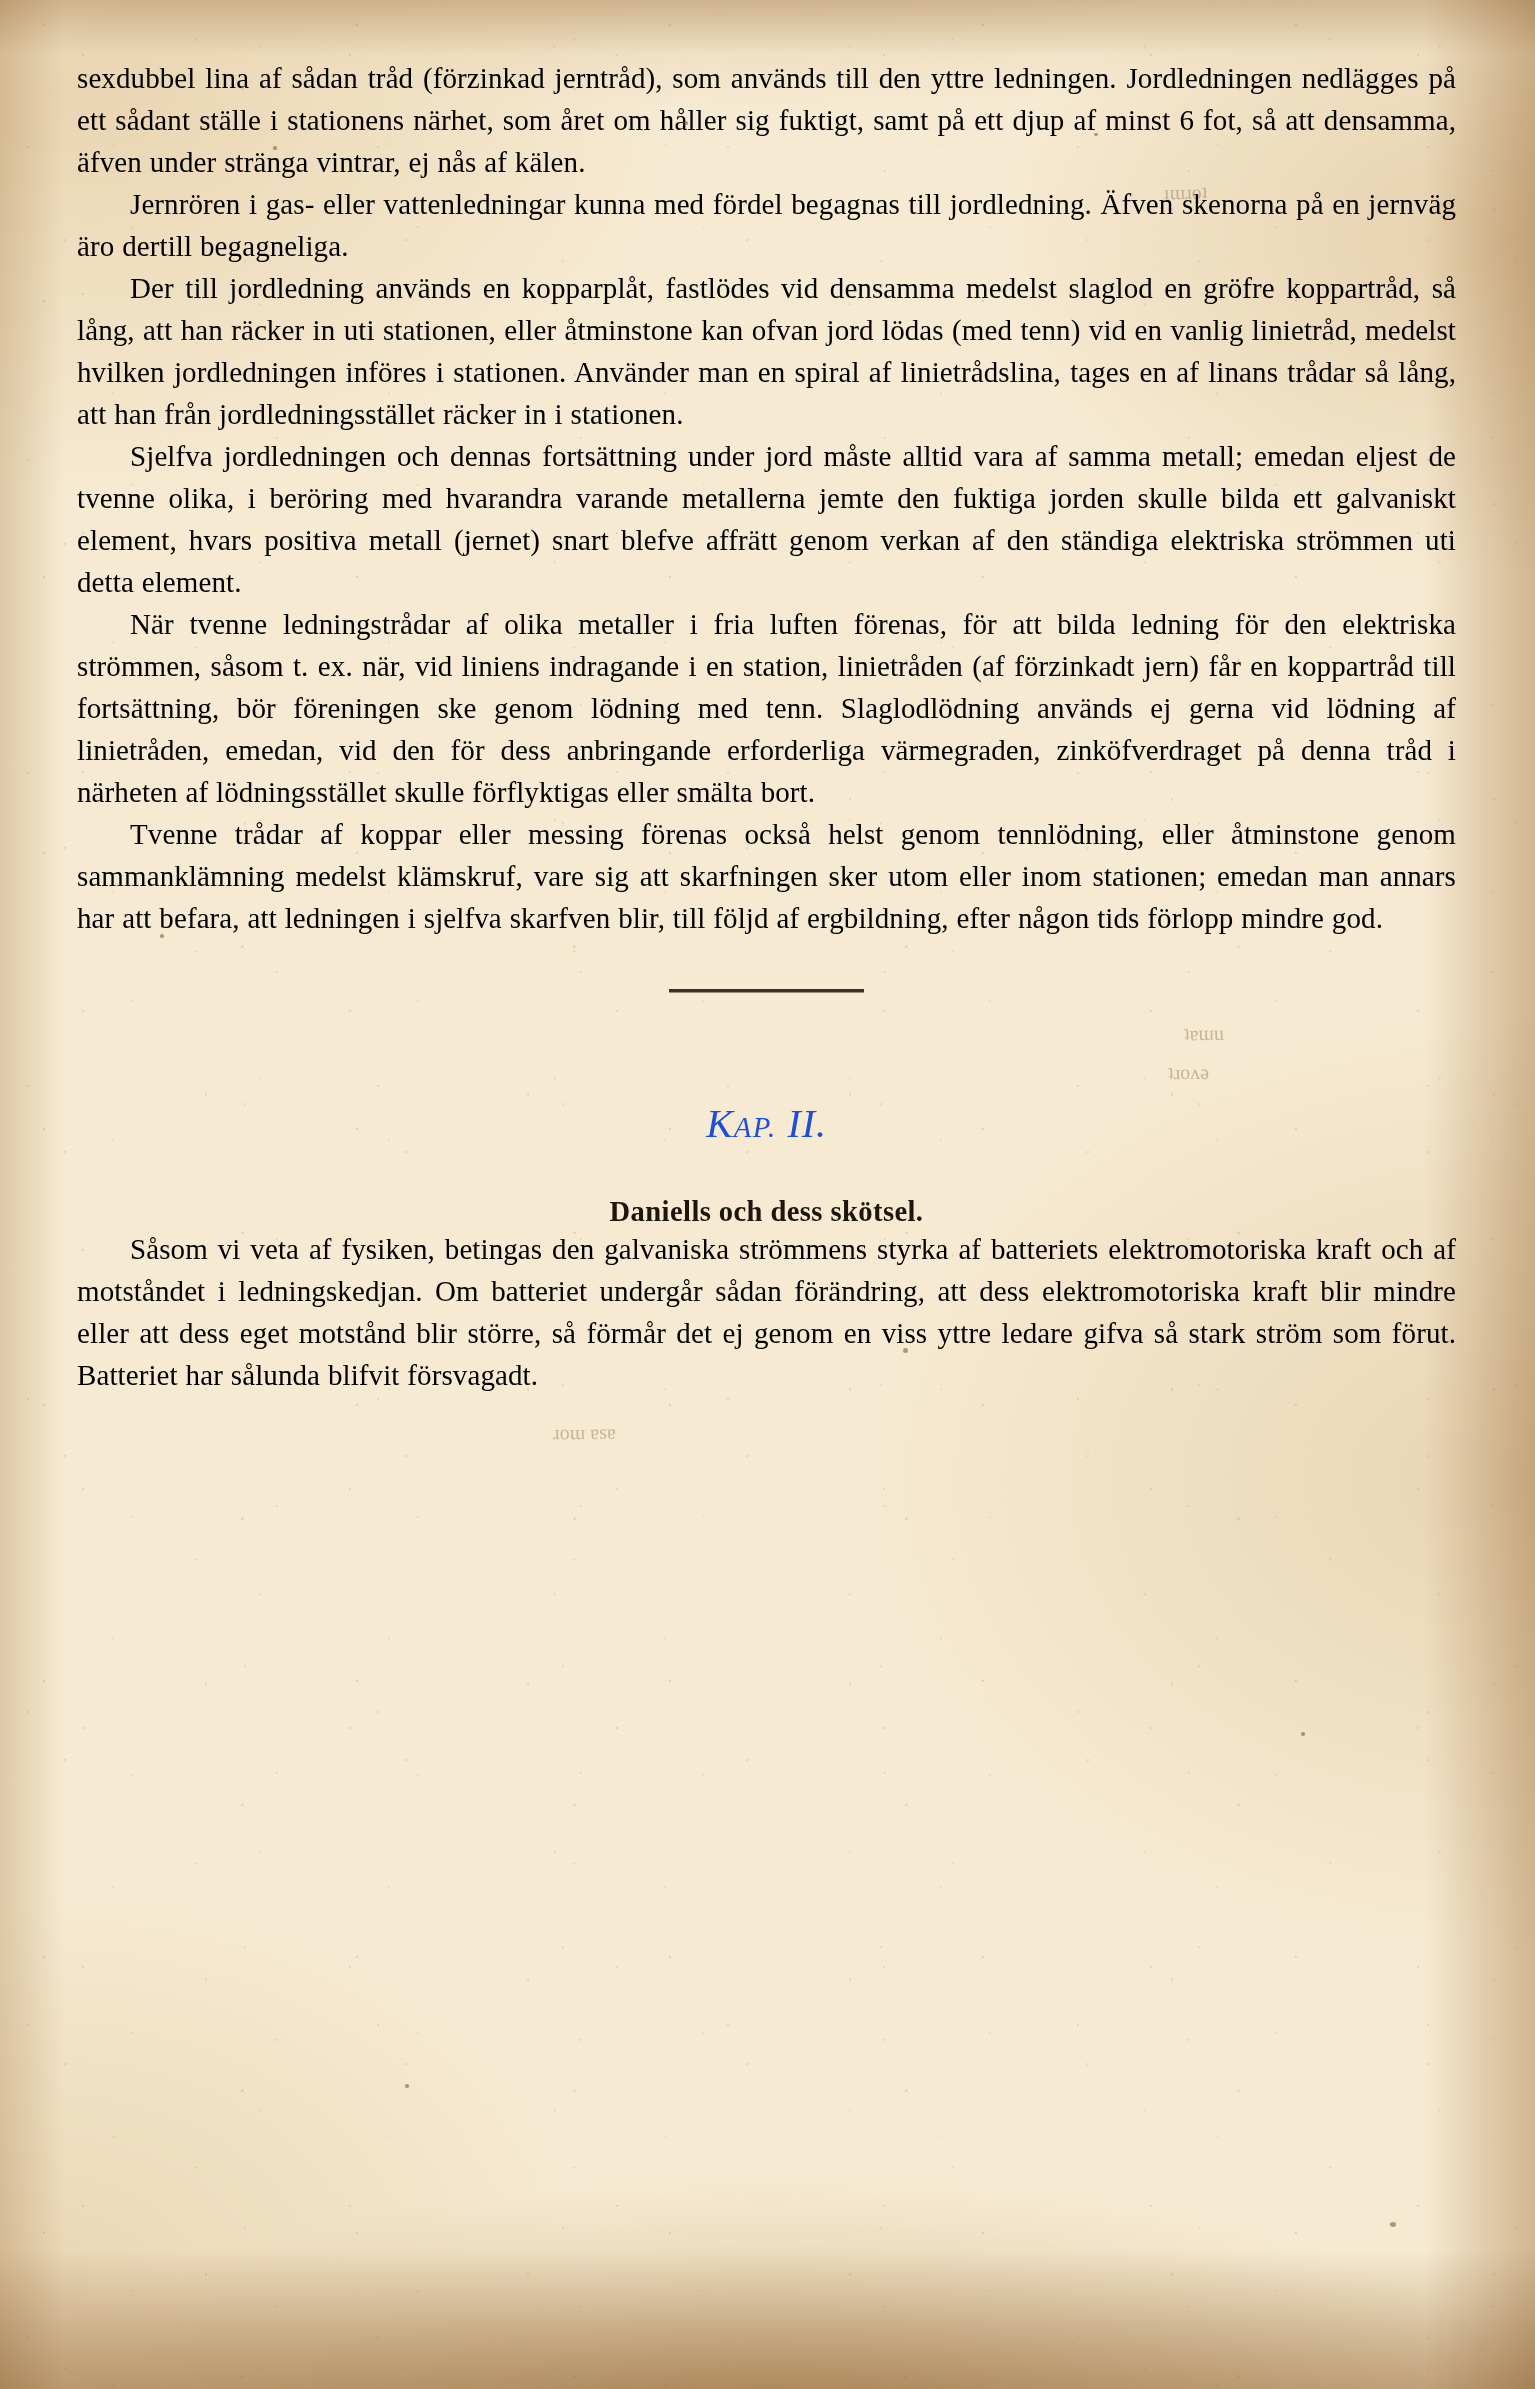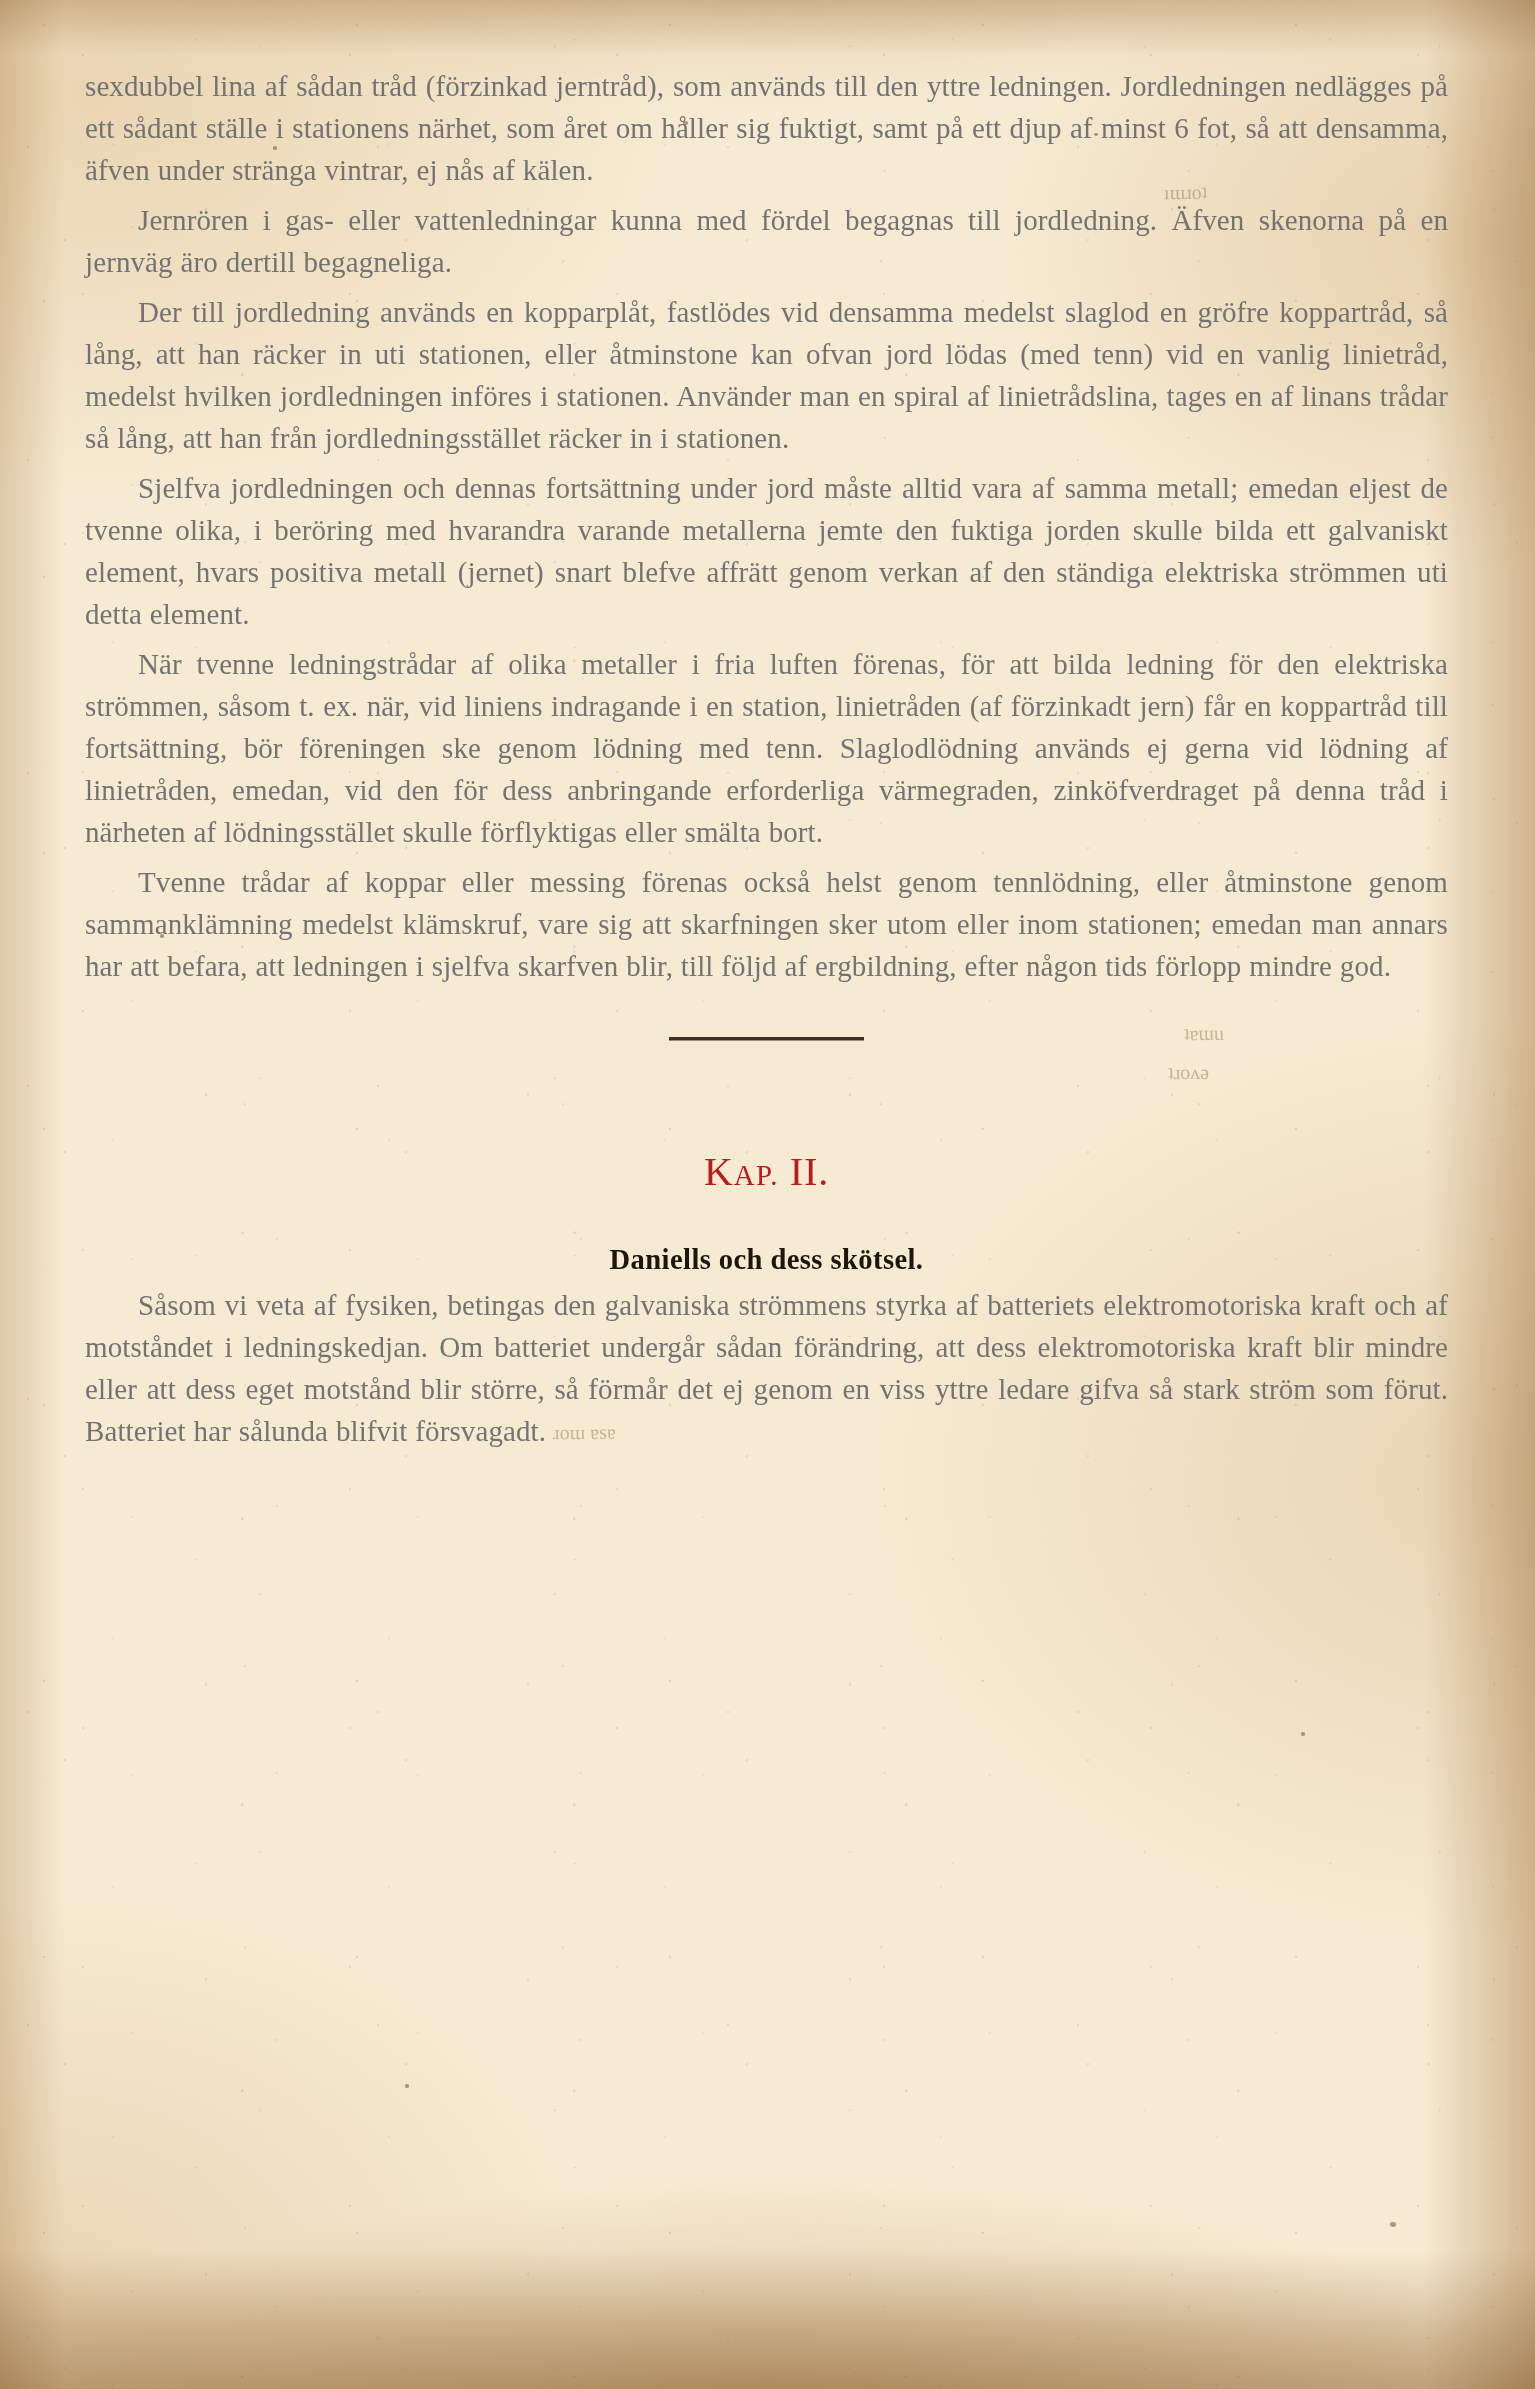--- a/index.html
+++ b/index.html
@@ -91,28 +91,28 @@
   .folio {
     text-align: right;
     font-size: 31px;
     letter-spacing: 0.5px;
     line-height: 1;
     margin: 0 8.3px 31px 0;
     color: #241c11;
   }
 
   p.body {
-    margin: 8px;
+    margin: 0;
     font-size: 29px;
     line-height: 42px;
     text-align: justify;
     text-align-last: left;
     letter-spacing: 0.1px;
     word-spacing: 0.5px;
-    color: #737373;
+    color: #000000;
     text-rendering: optimizeLegibility;
   }
   p.body.indent { text-indent: 53px; }
 
   
   .rule-wrap {
     margin: 50px 0 0 0;
     display: flex;
     justify-content: center;
   }
@@ -122,22 +122,23 @@
     border-top: 3.7px solid #2b2217;
     border-bottom: 0.9px solid rgba(60,48,30,.55);
     opacity: .92;
   }
 
   .chapter {
     margin: 111px 0 0 0;
     text-align: center;
     font-size: 40px;
     line-height: 1;
-    color: #b91c1c;
+    color: #1d4ed8;
     letter-spacing: 0.9px;
+    font-style: italic;
   }
   .chapter .sc {
     font-size: 0.72em;
     letter-spacing: 1.4px;
   }
 
   .chapter-sub {
     margin: 52px 0 0 0;
     text-align: center;
     font-size: 28.6px;

